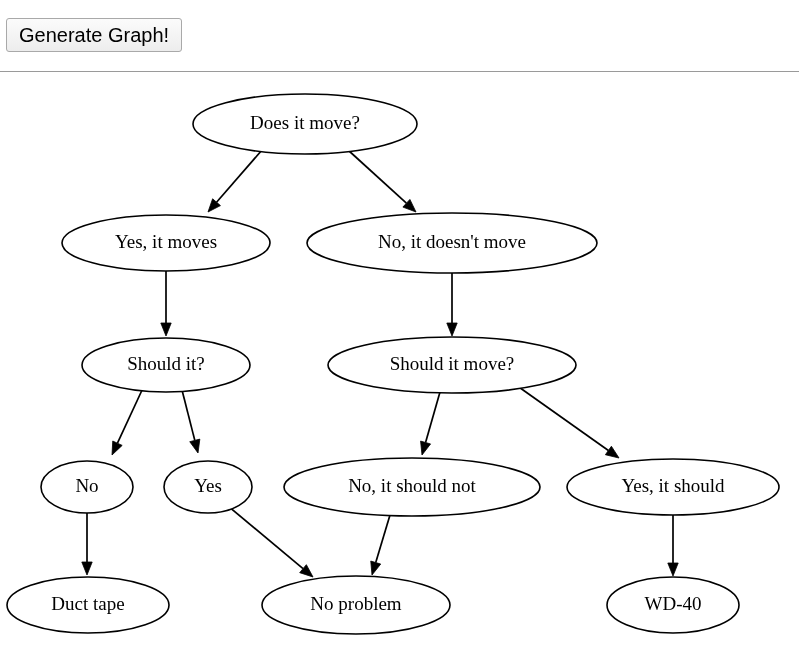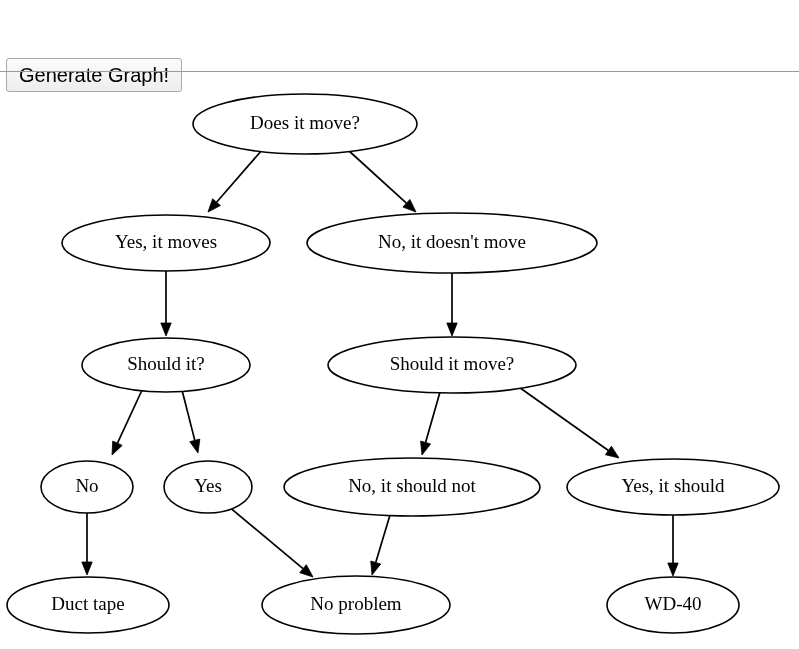--- a/index.html
+++ b/index.html
@@ -38,21 +38,20 @@
     font-family: "Liberation Sans", sans-serif;
     font-size: 20px;
     line-height: 32px;
     color: #000000;
     background: #f0f0f0;
     background-image: linear-gradient(#fbfbfb, #ededed);
     border: 1px solid #a9a9a9;
     border-radius: 3px;
     cursor: pointer;
     white-space: nowrap;
-    margin-top: 40px;
   }
 
   .header-rule {
     position: absolute;
     left: 0;
     top: 71px;
     width: 799px;
     height: 1px;
     background: #9a9a9a;
     border: 0;

